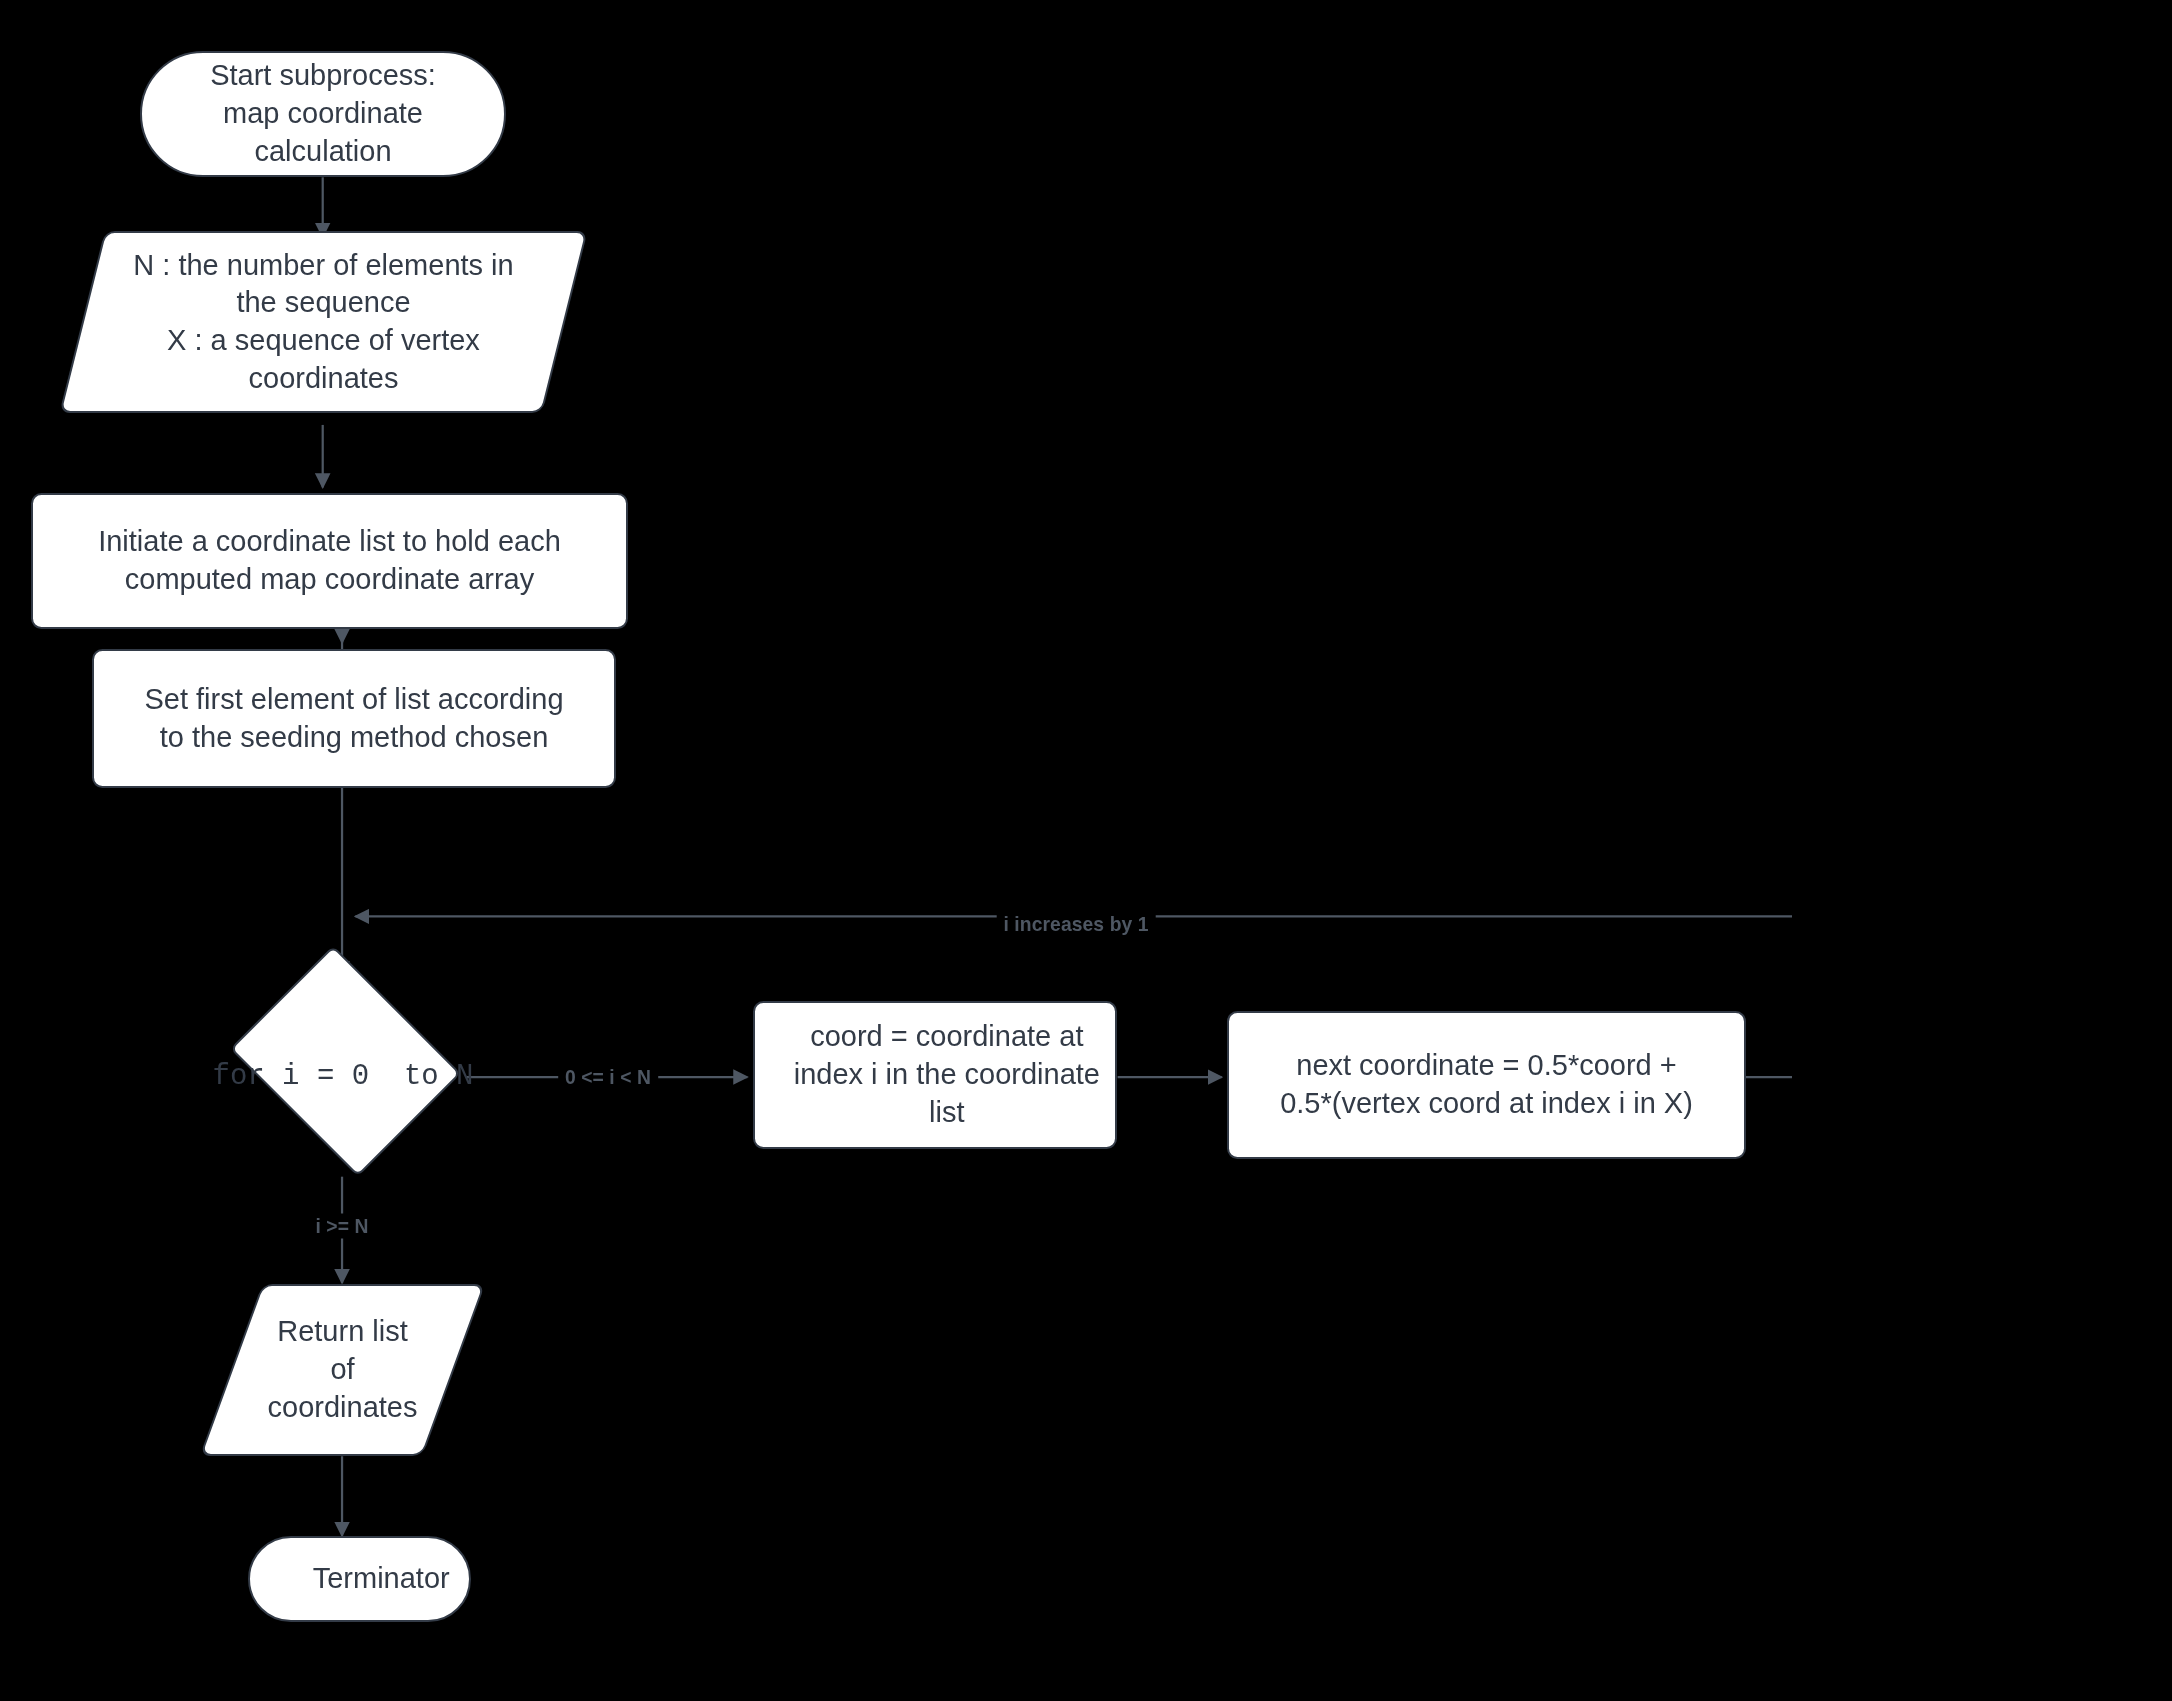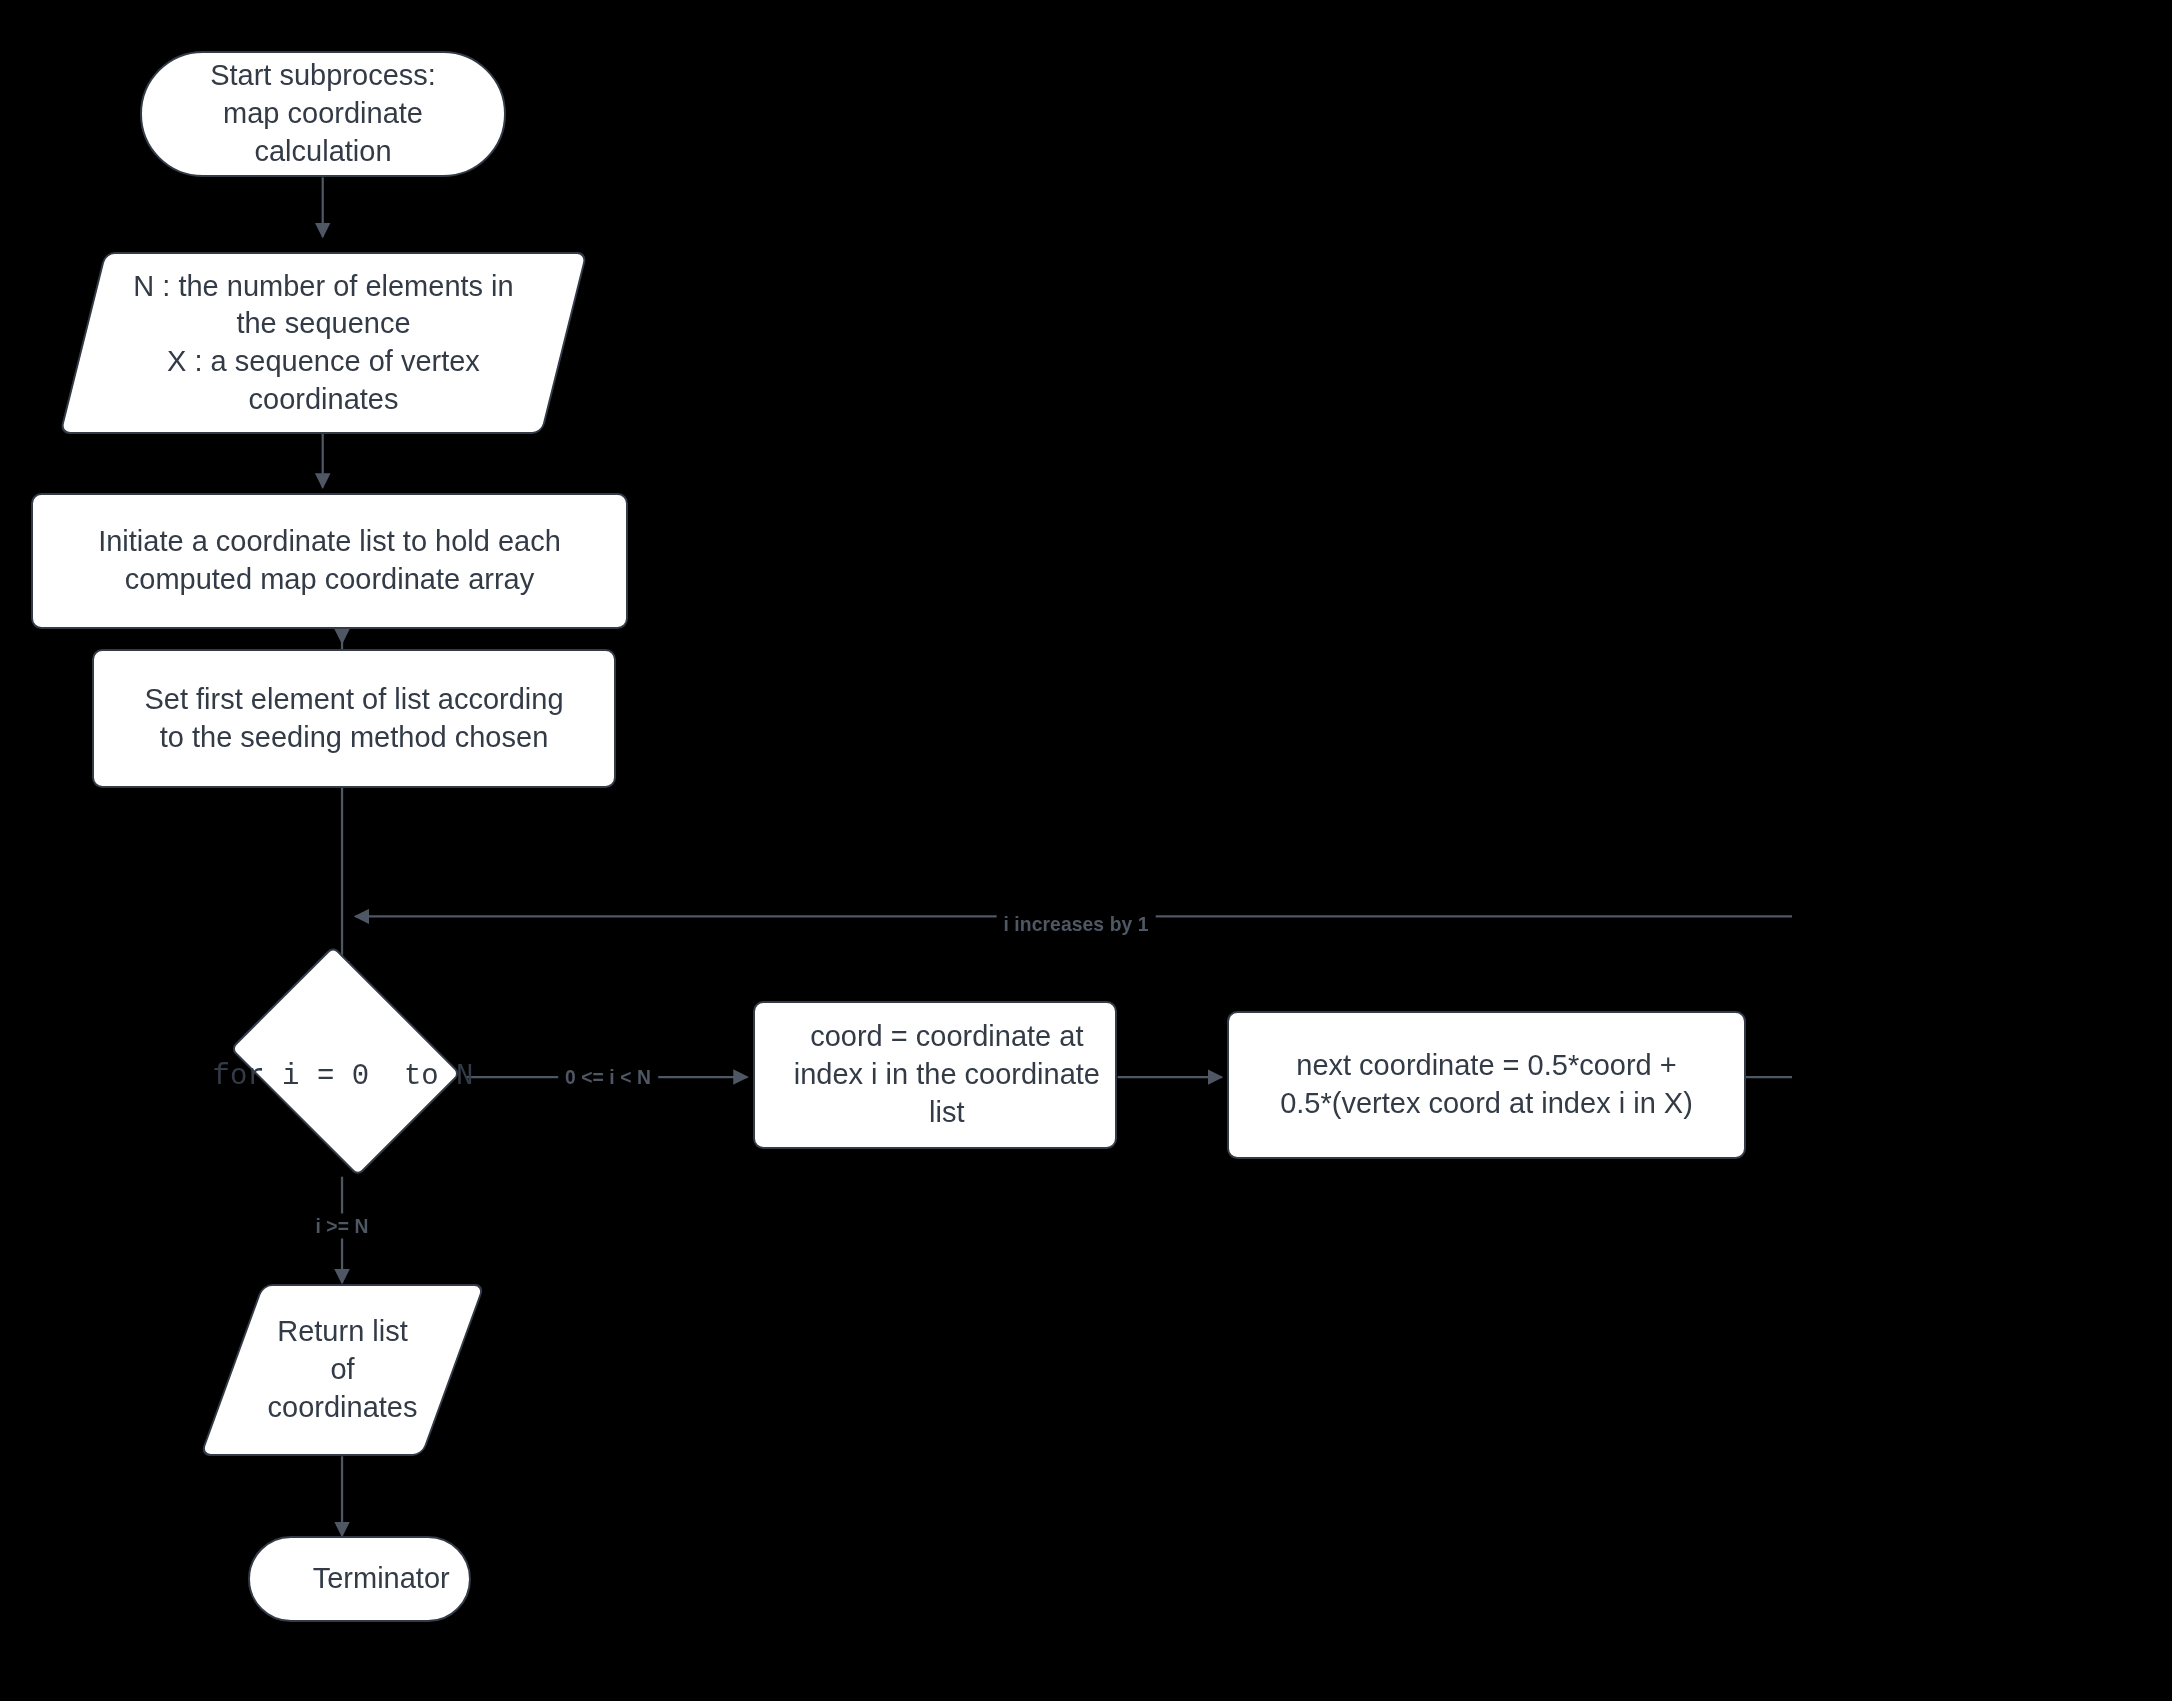--- a/index.html
+++ b/index.html
@@ -143,21 +143,21 @@
 
     <path d="M 460 1958 L 460 2065" stroke="#4e5763" stroke-width="3" fill="none" marker-end="url(#ah)"></path>
   </svg>
 
   <div class="node n-stadium" style="left:140px; top:51px; width:366px; height:126px;">
     <span class="lbl">Start subprocess:
 map coordinate
 calculation</span>
   </div>
 
-  <div class="node n-data lean-a" style="left:82px; top:252px; width:483px; height:182px;">
+  <div class="node n-data lean-a" style="left:82px; top:231px; width:483px; height:182px;">
     <span class="skew-bg"></span>
     <span class="lbl">N : the number of elements in
 the sequence
 X : a sequence of vertex
 coordinates</span>
   </div>
 
   <div class="node n-process" style="left:31px; top:493px; width:597px; height:136px;">
     <span class="lbl">Initiate a coordinate list to hold each
 computed map coordinate array</span>

